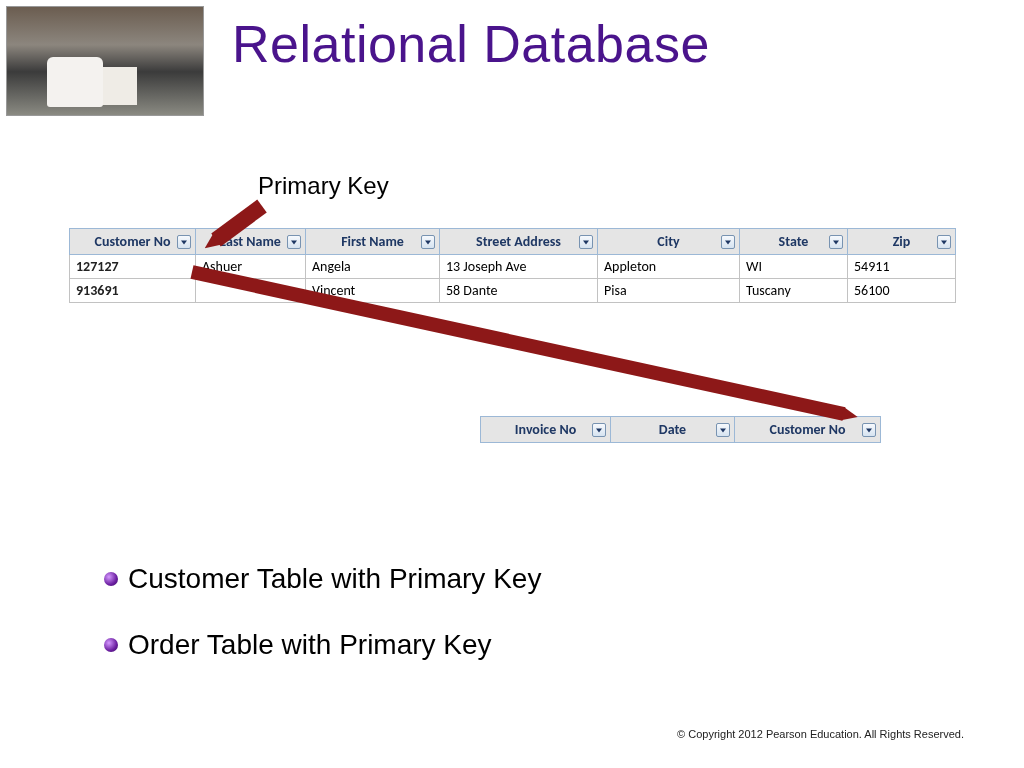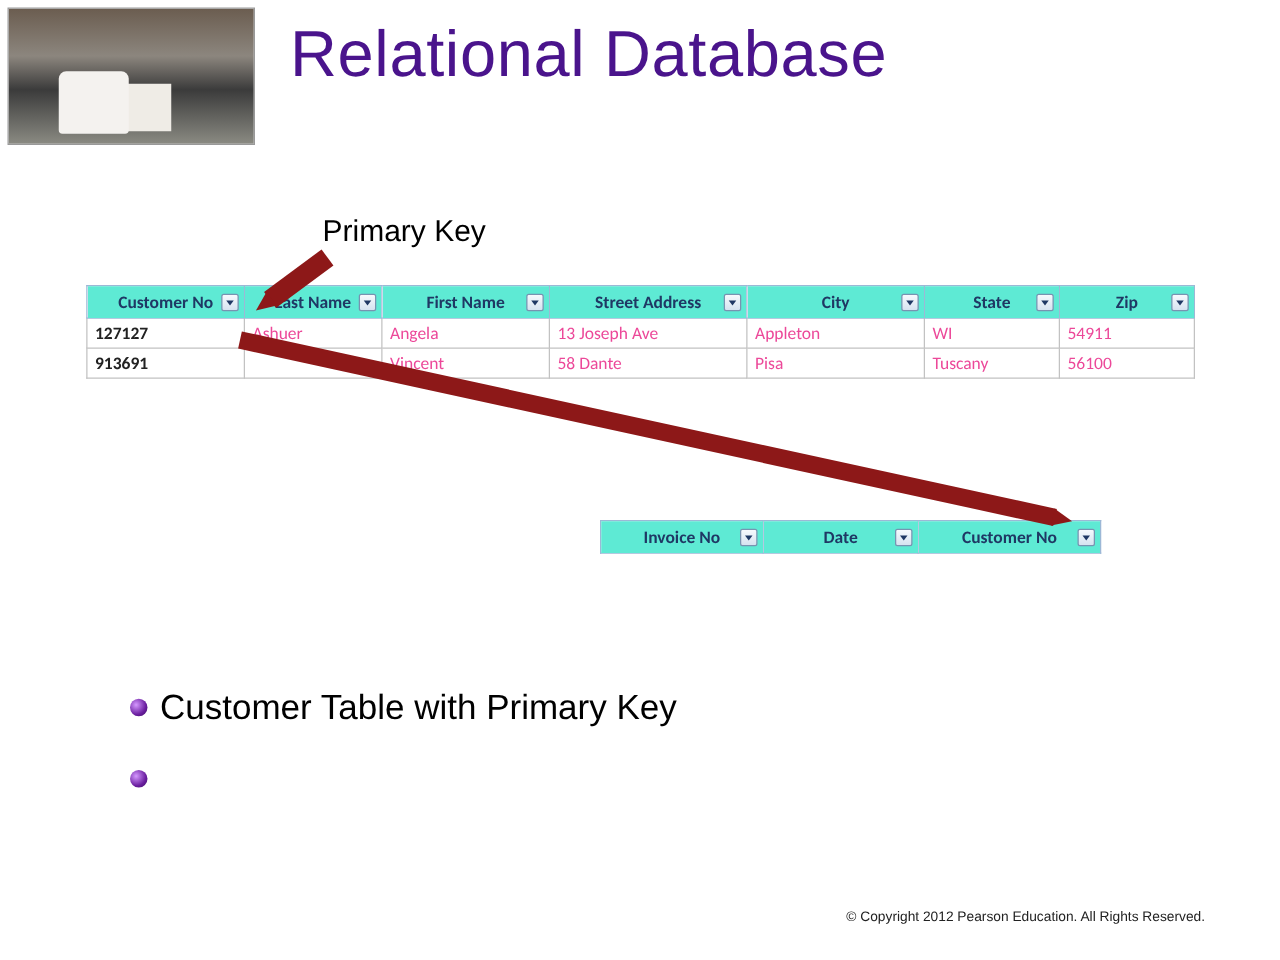--- a/index.html
+++ b/index.html
@@ -42,21 +42,21 @@
   
   .tbl {
     position:absolute;
     border-collapse:collapse;
     font-family:"Calibri","Segoe UI",Arial,sans-serif;
     font-size:14px;
     background:#fff;
     table-layout:fixed;
   }
   .tbl th{
-    background:#5eead4;
+    background:#e5e5e5;
     color:#1f3864;
     font-weight:700;
     border:1px solid #9cb8d6;
     padding:4px 6px;
     position:relative;
     text-align:center;
     white-space:nowrap;
   }
   .tbl th .dd{
     position:absolute;
@@ -71,42 +71,42 @@
     content:"";
     position:absolute; left:50%; top:50%;
     transform:translate(-50%,-40%);
     border-left:3px solid transparent;
     border-right:3px solid transparent;
     border-top:4px solid #1f3864;
   }
   .tbl td{
     border:1px solid #c2c2c2;
     padding:3px 6px;
-    color:#ec4899;
+    color:#000000;
   }
   .tbl td.row-hdr{
     font-weight:700;color:#222;
   }
   #customer-table{ top:228px; left:69px; width:886px; }
   #customer-table col.c1{width:126px}
   #customer-table col.c2{width:110px}
   #customer-table col.c3{width:134px}
   #customer-table col.c4{width:158px}
   #customer-table col.c5{width:142px}
   #customer-table col.c6{width:108px}
   #customer-table col.c7{width:108px}
 
   #order-table{ top:416px; left:480px; width:400px;}
   #order-table col.o1{width:130px}
   #order-table col.o2{width:124px}
   #order-table col.o3{width:146px}
 
   .bullets{
     position:absolute;
-    top:550px; left:104px;
+    top:563px; left:104px;
   }
   .bline{
     display:flex; align-items:center;
     font-size:28px; color:#000;
     margin-bottom:34px;
   }
   .bullet{
     width:14px;height:14px;
     border-radius:50%;
     background:radial-gradient(circle at 35% 35%,#d598ff 0%,#6b1fa0 60%,#3b0960 100%);
@@ -205,16 +205,17 @@
   <line x1="192" y1="272" x2="844" y2="414" stroke="#8d1818" stroke-width="14" marker-end="url(#arrow)"></line>
 </svg>
 
 <div class="bullets">
   <div class="bline">
     <span class="bullet"></span>
     <span>Customer Table with Primary Key</span>
   </div>
   <div class="bline">
     <span class="bullet"></span>
+    <span>Order Table with Primary Key</span>
   </div>
 </div>
 
 <div class="footer">© Copyright 2012 Pearson Education. All Rights Reserved.</div>
 
 </body></html>

